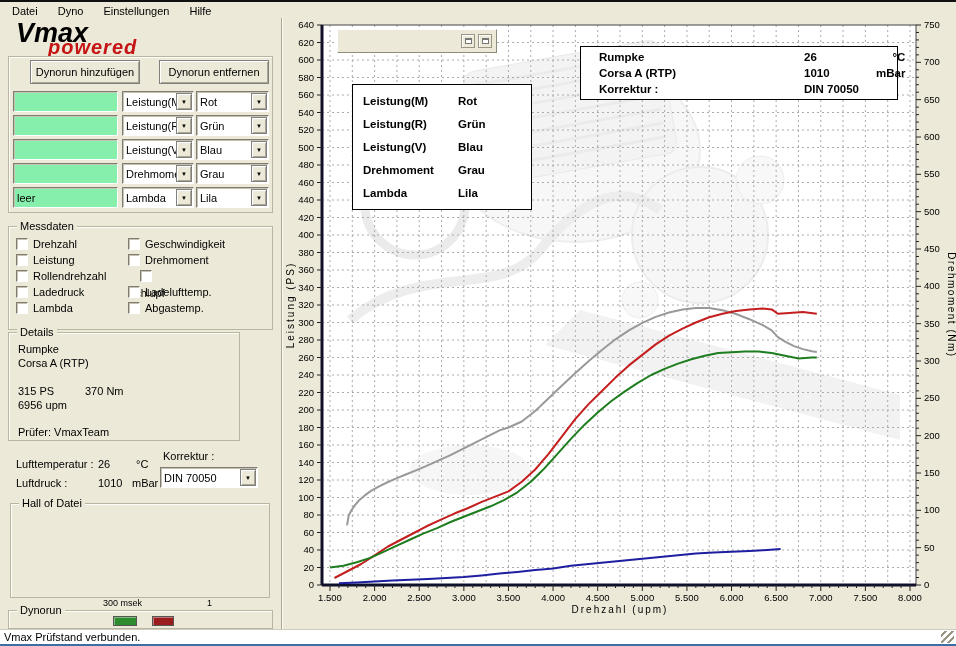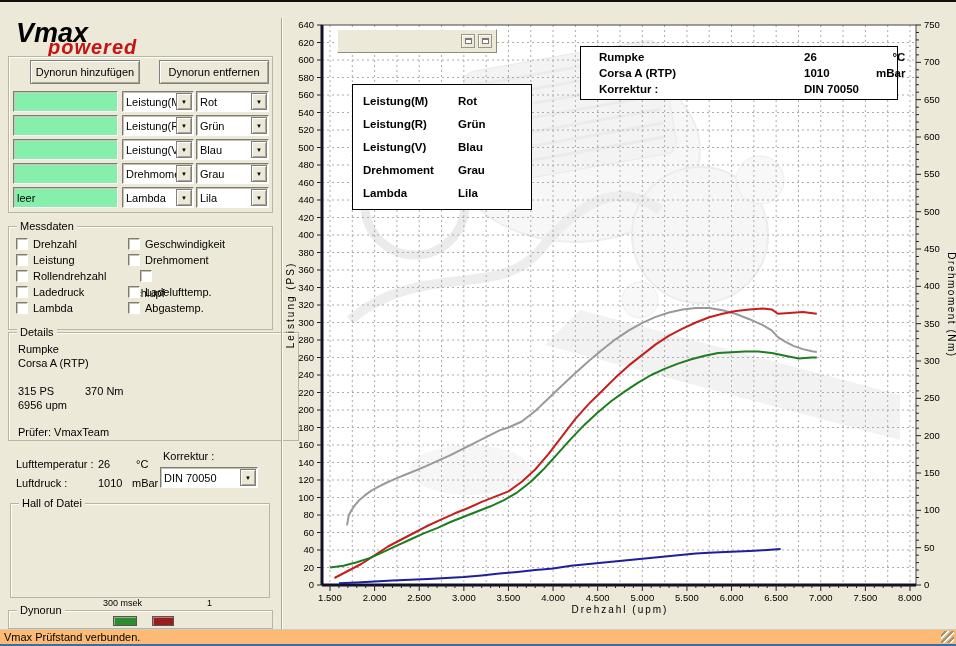--- a/index.html
+++ b/index.html
@@ -7,21 +7,21 @@
        font-family:"Liberation Sans", sans-serif;font-size:11px;color:#000;}
   #app{position:relative;width:956px;height:646px;background:#ECE9D8;}
   .abs{position:absolute;}
   
   #top-edge{left:0;top:0;width:956px;height:2px;background:#111;}
   #menubar{left:0;top:2px;width:956px;height:17px;display:flex;align-items:center;
            padding-left:10px;gap:16px;box-sizing:border-box;}
   .menu-item{padding:1px 2px;cursor:default;}
   #bottom-edge{left:0;top:644px;width:956px;height:2px;background:#3A6EA5;}
   
-  #statusbar{left:0;top:629px;width:956px;height:15px;background:#fdba74;
+  #statusbar{left:0;top:629px;width:956px;height:15px;background:#ffffff;
              border-top:1px solid #cfcbbd;display:flex;align-items:center;padding-left:4px;box-sizing:border-box;}
   #resize-grip{left:941px;top:631px;width:13px;height:12px;
      background:repeating-linear-gradient(-45deg,transparent 0 2px,#fff 2px 3px,#9a9683 3px 5px);}
   
   .gb{position:absolute;border:1px solid #B9B5A3;box-shadow:inset 1px 1px 0 #fdfcf5;box-sizing:border-box;}
   .gb-title{position:absolute;top:-7px;left:8px;background:#ECE9D8;padding:0 3px;line-height:12px;}
   
   #logo-vmax{left:16px;top:18px;font-size:27px;font-weight:bold;font-style:italic;letter-spacing:0px;color:#000;}
   #logo-powered{left:48px;top:36px;font-size:20px;font-weight:bold;font-style:italic;color:#C41414;letter-spacing:1px;}
   
@@ -65,20 +65,26 @@
   #chart-svg{position:absolute;left:285px;top:18px;}
   .detail-line{position:absolute;white-space:nowrap;}
 </style>
 </head>
 <body>
 
 <div id="app">
 
   <div class="abs" id="top-edge"></div>
 
+  <div class="abs" id="menubar">
+    <span class="menu-item">Datei</span>
+    <span class="menu-item">Dyno</span>
+    <span class="menu-item">Einstellungen</span>
+    <span class="menu-item">Hilfe</span>
+  </div>
 
   <div class="abs" id="logo-vmax">Vmax</div>
   <div class="abs" id="logo-powered">powered</div>
 
   <div class="gb" style="left:8px;top:56px;width:265px;height:157px;"></div>
   <div class="btn" style="left:30px;top:60px;width:110px;height:24px;">Dynorun hinzufügen</div>
   <div class="btn" style="left:159px;top:60px;width:110px;height:24px;">Dynorun entfernen</div>
 
   <div class="inp" style="left:13px;top:91px;width:105px;height:21px;"></div>
   <div class="combo" style="left:122px;top:91px;width:72px;height:21px;">
@@ -187,21 +193,21 @@
     </div>
   <div class="chk-row" style="left:128px;top:286px;">
       <span class="chk"></span>
       <span>Ladelufttemp.</span>
     </div>
   <div class="chk-row" style="left:128px;top:302px;">
       <span class="chk"></span>
       <span>Abgastemp.</span>
     </div>
 
-  <div class="gb" style="left:8px;top:332px;width:291px;height:109px;">
+  <div class="gb" style="left:8px;top:332px;width:232px;height:109px;">
     <span class="gb-title">Details</span>
   </div>
   <div class="detail-line" style="left:18px;top:343px;">Rumpke</div>
   <div class="detail-line" style="left:18px;top:357px;">Corsa A (RTP)</div>
   <div class="detail-line" style="left:18px;top:385px;">315 PS</div>
   <div class="detail-line" style="left:85px;top:385px;">370 Nm</div>
   <div class="detail-line" style="left:18px;top:399px;">6956 upm</div>
   <div class="detail-line" style="left:18px;top:426px;">Prüfer: VmaxTeam</div>
 
   <div class="detail-line" style="left:16px;top:458px;">Lufttemperatur :</div>

